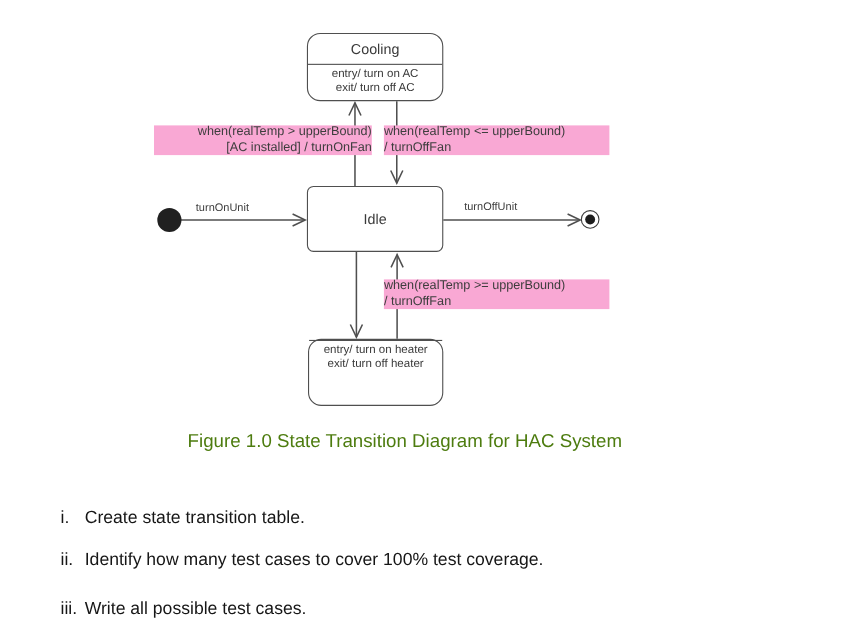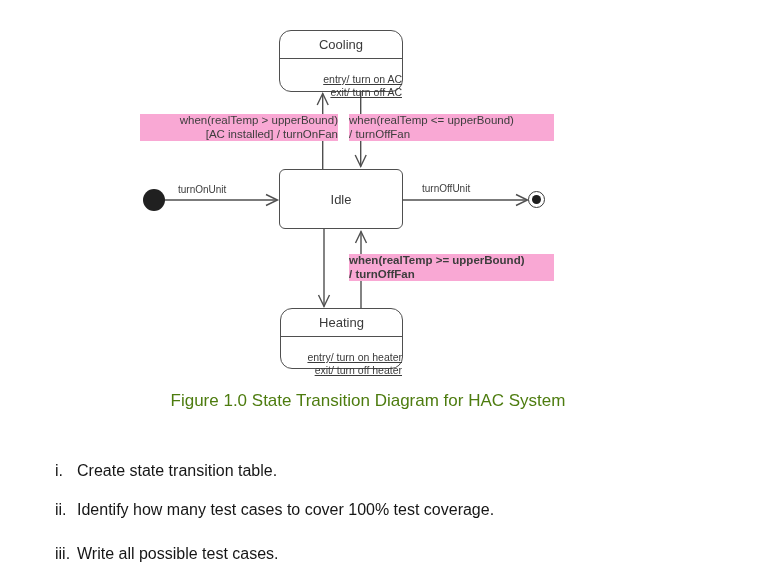--- a/index.html
+++ b/index.html
@@ -13,21 +13,21 @@
     position:absolute;box-sizing:border-box;background:#ffffff;
     border:1.5px solid #4f4f4f;z-index:3;color:#3a3a3a;
   }
   .state.composite{border-radius:12px;}
   .state .title{
     display:flex;align-items:center;justify-content:center;
     font-size:13px;height:27px;
   }
   .state .actions{
     border-top:1.4px solid #4f4f4f;
-    font-size:10.5px;line-height:12.5px;text-align:right;padding-top:14px;text-decoration:underline;
+    font-size:10.5px;line-height:12.5px;text-align:center;padding-top:2px;
   }
   .state.simple{
     border-radius:6px;display:flex;align-items:center;justify-content:center;
     font-size:13px;
   }
   .node-initial{
     position:absolute;left:143px;top:189px;width:22px;height:22px;
     border-radius:50%;background:#202020;z-index:3;
   }
   .node-final{
@@ -93,21 +93,20 @@
       <div>entry/ turn on AC</div>
       <div>exit/ turn off AC</div>
     </div>
   </div>
 
   <div class="state simple" style="left:279px;top:169px;width:124px;height:60px;">
     <span>Idle</span>
   </div>
 
   <div class="state composite" style="left:280px;top:308px;width:123px;height:61px;">
-    <div class="title">Heating</div>
     <div class="actions">
       <div>entry/ turn on heater</div>
       <div>exit/ turn off heater</div>
     </div>
   </div>
 
   <div class="node-initial"></div>
   <div class="node-final">
     <div class="dot"></div>
   </div>
@@ -119,21 +118,21 @@
     <div>when(realTemp &gt; upperBound)</div>
     <div>[AC installed] / turnOnFan</div>
   </div>
 
   <div class="tlabel" style="left:349px;top:114px;width:205px;">
     <div>when(realTemp &lt;= upperBound)</div>
     <div>/ turnOffFan</div>
   </div>
 
 
-  <div class="tlabel" style="left:349px;top:254px;width:205px;font-weight:bold;">
+  <div class="tlabel" style="left:349px;top:254px;width:205px;">
     <div>when(realTemp &gt;= upperBound)</div>
     <div>/ turnOffFan</div>
   </div>
 
   <div class="caption">Figure 1.0 State Transition Diagram for HAC System</div>
 
   <div class="task" style="top:461px;">
     <span class="marker">i.</span>
     <span class="text">Create state transition table.</span>
   </div>

